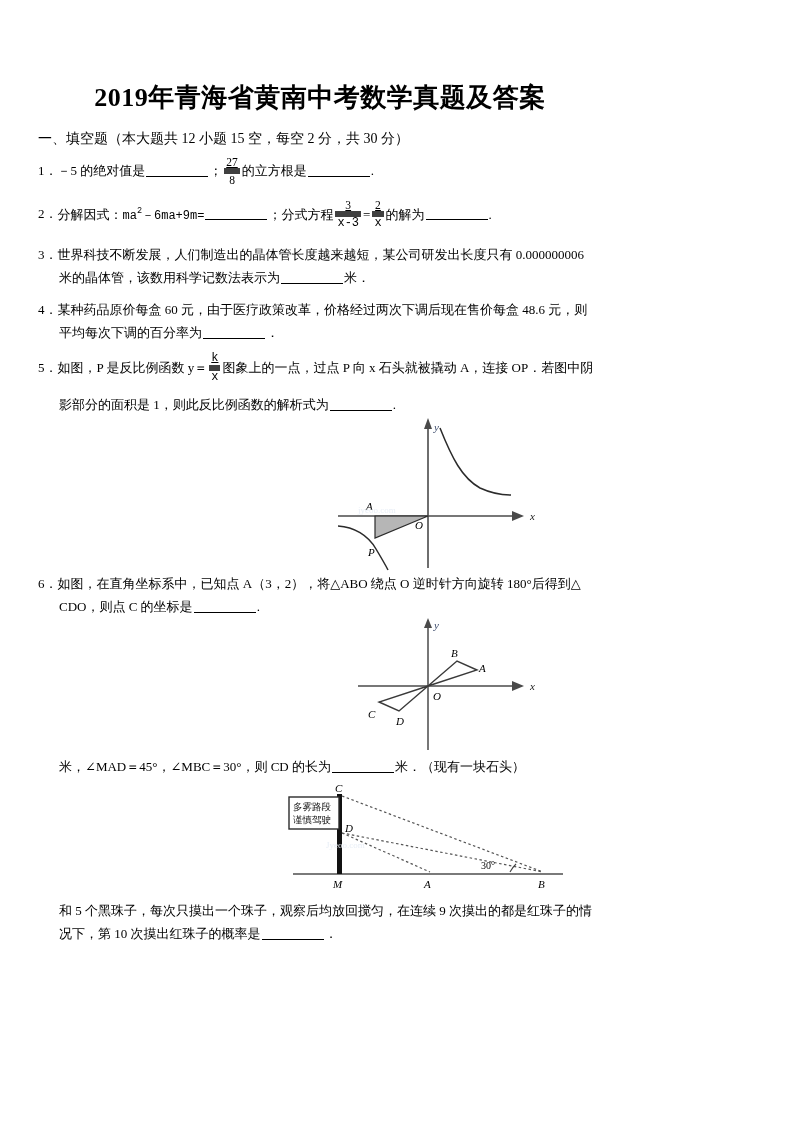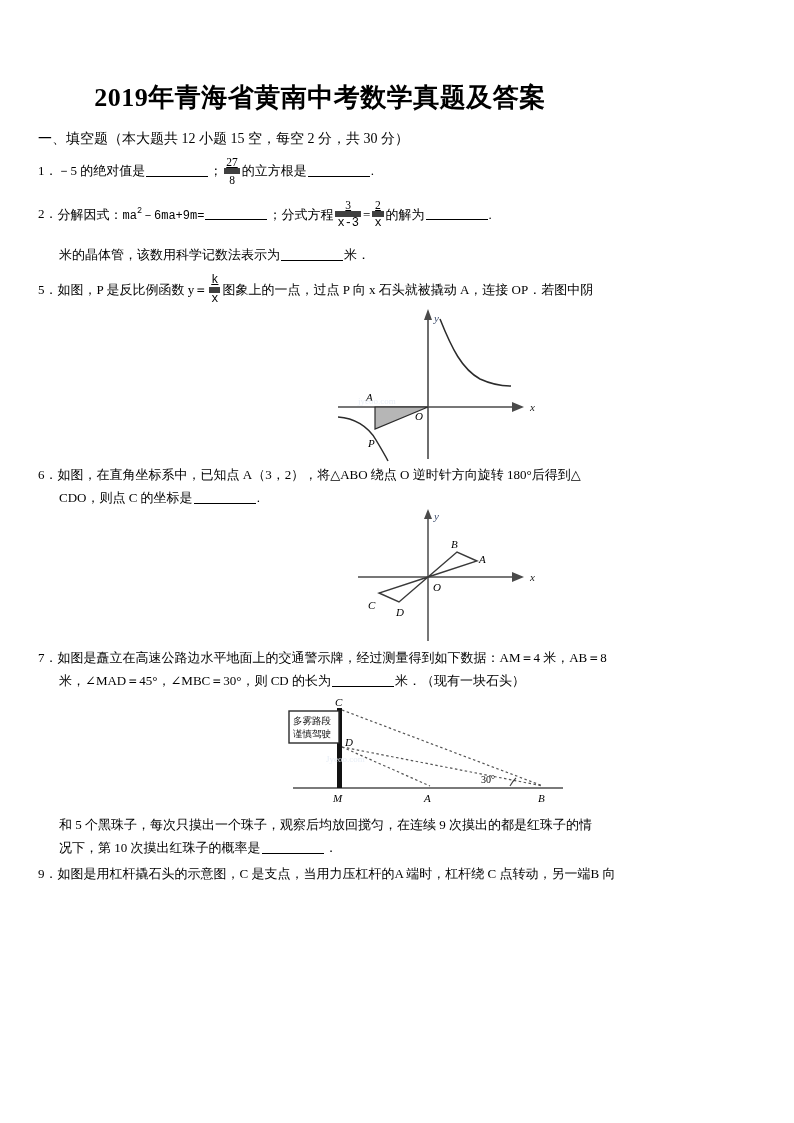--- a/index.html
+++ b/index.html
@@ -128,28 +128,42 @@
     </div>
 
     <div class="q" style="margin-top:12px;">
       <div class="q-line">
         <span class="q-num">2．</span><span>分解因式：</span><span class="mono">ma</span><span class="mono sup">2</span><span class="mono">－6ma+9m=</span><span class="blank"></span><span>；分式方程</span><span class="frac"><span class="num">3</span><span class="den mono">x-3</span></span><span>=</span><span class="frac"><span class="num">2</span><span class="den mono">x</span></span><span>的解为</span><span class="blank"></span><span>.</span>
       </div>
     </div>
 
     <div class="q" style="margin-top:12px;">
       <div class="q-line">
+        <span class="q-num">3．</span><span>世界科技不断发展，人们制造出的晶体管长度越来越短，某公司研发出长度只有 0.000000006</span>
+      </div>
+      <div class="q-line">
         <span class="indent"></span><span>米的晶体管，该数用科学记数法表示为</span><span class="blank"></span><span>米．</span>
       </div>
     </div>
 
-
     <div class="q" style="margin-top:9px;">
       <div class="q-line">
+        <span class="q-num">4．</span><span>某种药品原价每盒 60 元，由于医疗政策改革，价格经过两次下调后现在售价每盒 48.6 元，则</span>
+      </div>
+      <div class="q-line">
+        <span class="indent"></span><span>平均每次下调的百分率为</span><span class="blank"></span><span>．</span>
+      </div>
+    </div>
+
+    <div class="q" style="margin-top:9px;">
+      <div class="q-line">
         <span class="q-num">5．</span><span>如图，P 是反比例函数 y＝</span><span class="frac"><span class="num mono">k</span><span class="den mono">x</span></span><span>图象上的一点，过点 P 向 x 石头就被撬动 A，连接 OP．若图中阴</span>
+      </div>
+      <div class="q-line" style="margin-top:8px;">
+        <span class="indent"></span><span>影部分的面积是 1，则此反比例函数的解析式为</span><span class="blank"></span><span>.</span>
       </div>
       <div class="fig">
         <svg width="726" height="155" viewBox="0 0 726 155">
 
           <line x1="390" y1="8" x2="390" y2="152" stroke="#4a4a4a" stroke-width="1.6"></line>
           <polygon points="390,2 386,13 394,13" fill="#4a4a4a"></polygon>
           <text x="396" y="15" font-size="11" font-style="italic" font-family="Liberation Serif, serif" fill="#3a4a6a">y</text>
 
           <line x1="300" y1="100" x2="478" y2="100" stroke="#4a4a4a" stroke-width="1.6"></line>
           <polygon points="486,100 474,95 474,105" fill="#4a4a4a"></polygon>
@@ -191,23 +205,20 @@
           <text x="441" y="54" font-size="11" font-style="italic" font-family="Liberation Serif, serif">A</text>
           <text x="330" y="100" font-size="11" font-style="italic" font-family="Liberation Serif, serif">C</text>
           <text x="358" y="107" font-size="11" font-style="italic" font-family="Liberation Serif, serif">D</text>
           <text x="395" y="82" font-size="11" font-style="italic" font-family="Liberation Serif, serif">O</text>
         </svg>
       </div>
     </div>
 
     <div class="q" style="margin-top:2px;">
       <div class="q-line">
-        <span class="q-num">7．</span><span>如图是矗立在高速公路边水平地面上的交通警示牌，经过测量得到如下数据：AM＝4 米，AB＝8</span>
-      </div>
-      <div class="q-line">
         <span class="indent"></span><span>米，∠MAD＝45°，∠MBC＝30°，则 CD 的长为</span><span class="blank"></span><span>米．（现有一块石头）</span>
       </div>
       <div class="fig">
         <svg width="726" height="118" viewBox="0 0 726 118">
 
           <line x1="255" y1="96" x2="525" y2="96" stroke="#7a7a7a" stroke-width="2"></line>
 
           <rect x="299" y="16" width="5" height="80" fill="#111"></rect>
 
           <rect x="251" y="19" width="50" height="32" fill="#ffffff" stroke="#2b2b2b" stroke-width="1.4"></rect>
@@ -234,19 +245,16 @@
     <div class="q" style="margin-top:3px;">
       <div class="q-line">
         <span class="indent"></span><span>和 5 个黑珠子，每次只摸出一个珠子，观察后均放回搅匀，在连续 9 次摸出的都是红珠子的情</span>
       </div>
       <div class="q-line">
         <span class="indent"></span><span>况下，第 10 次摸出红珠子的概率是</span><span class="blank"></span><span>．</span>
       </div>
     </div>
 
     <div class="q" style="margin-top:3px;">
-      <div class="q-line">
-        <span class="q-num">9．</span><span>如图是用杠杆撬石头的示意图，C 是支点，当用力压杠杆的A 端时，杠杆绕 C 点转动，另一端B 向</span>
-      </div>
     </div>
 
   </div>
 </div>
 
 </body></html>

